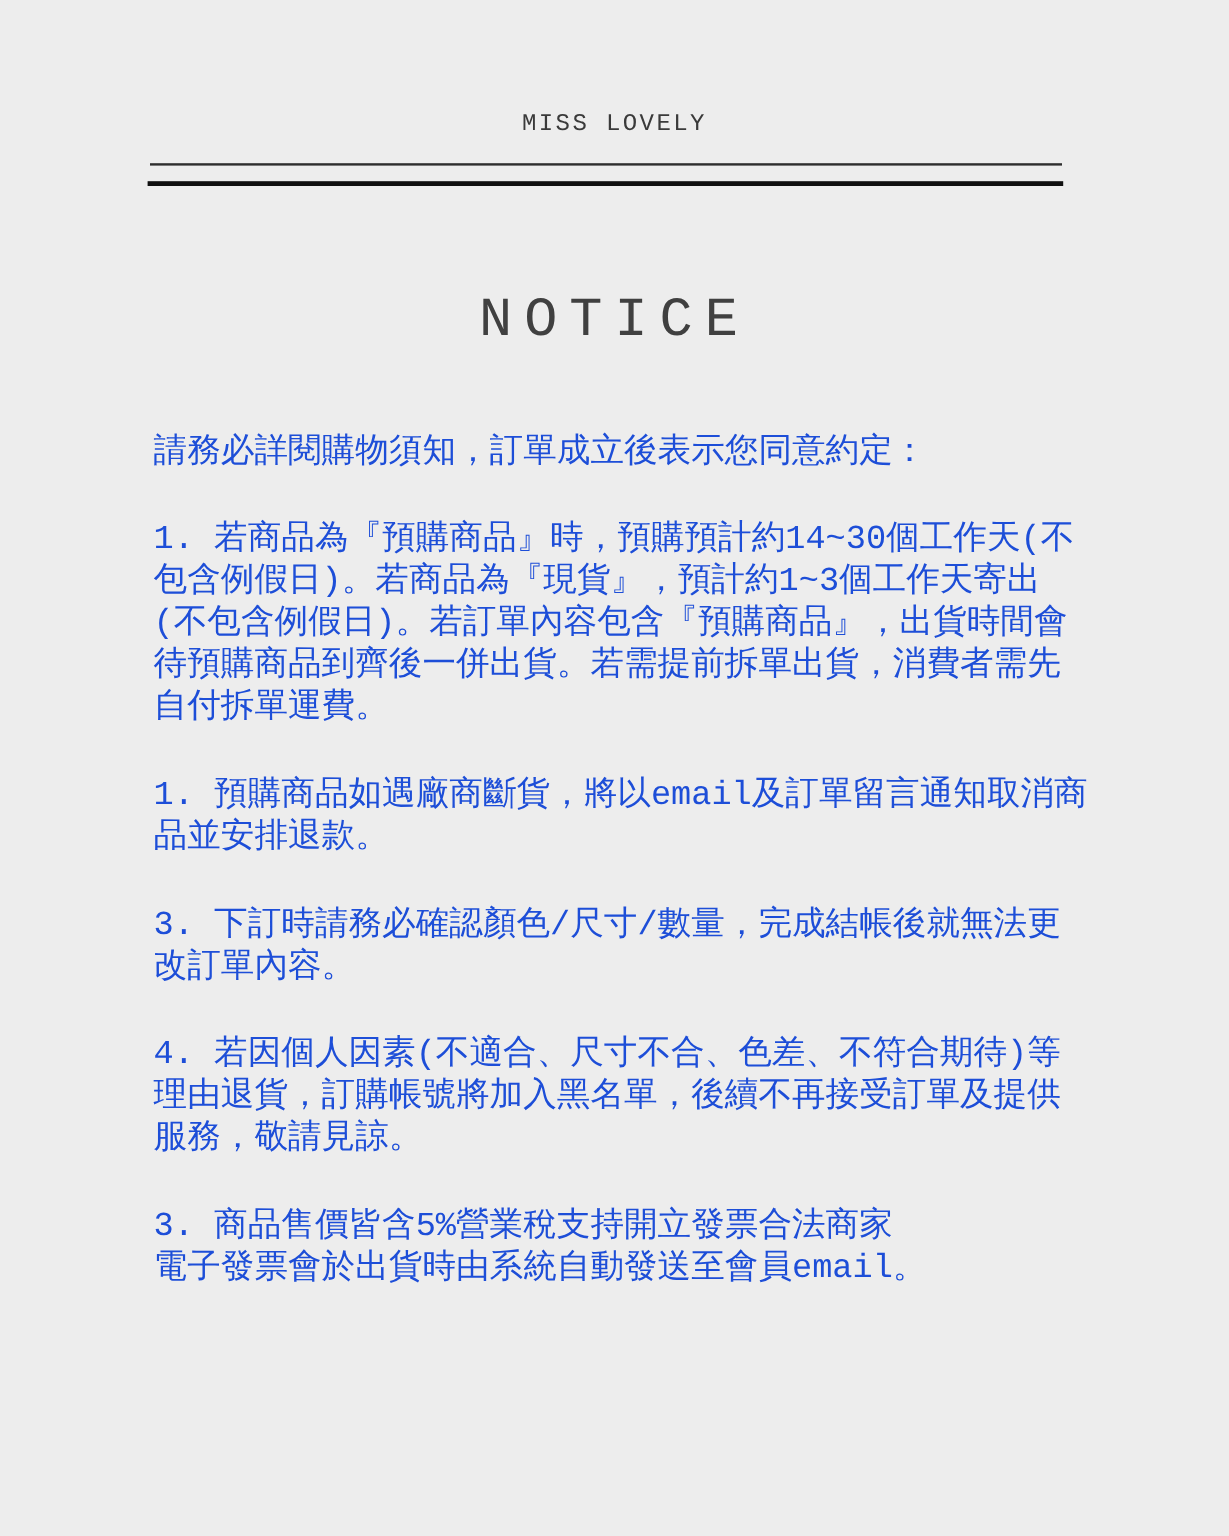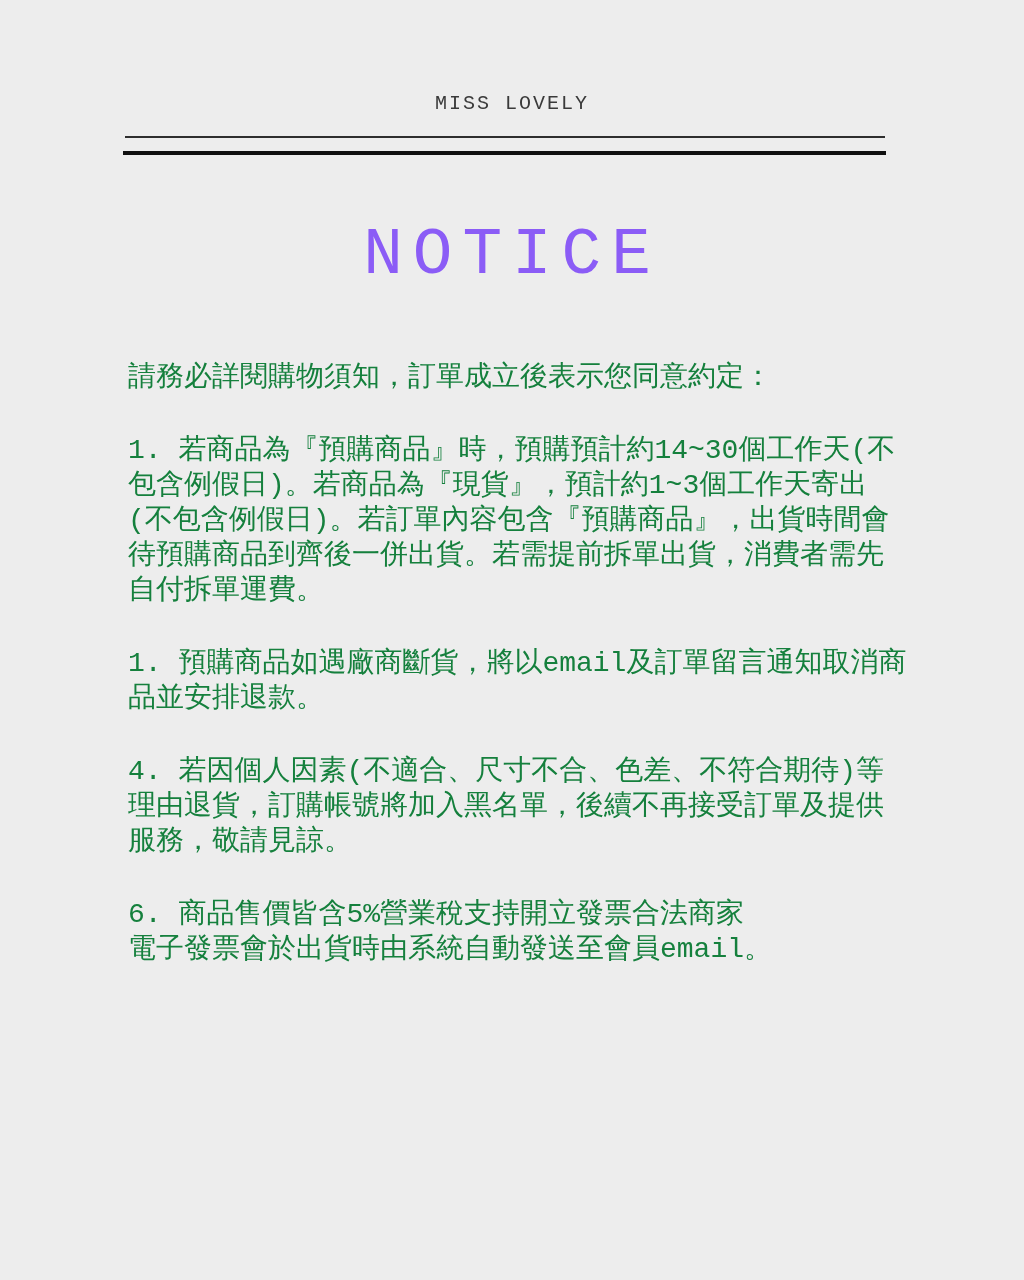--- a/index.html
+++ b/index.html
@@ -37,39 +37,39 @@
   .rule-thick {
     position: absolute;
     top: 151px;
     left: 123px;
     width: 763px;
     height: 4px;
     background: #101010;
   }
   .title {
     position: absolute;
-    top: 216px;
+    top: 227px;
     left: 0;
     width: 100%;
     margin: 0;
     text-align: center;
     font-weight: 400;
-    font-size: 66px;
+    font-size: 46px;
     line-height: 80px;
     letter-spacing: 10px;
-    color: #8b5cf6;
+    color: #404040;
   }
   .body-text {
     position: absolute;
     top: 360px;
     left: 128px;
     width: 782px;
     font-size: 28px;
     line-height: 35px;
-    color: #15803d;
+    color: #1d4ed8;
   }
   .body-text p {
     margin: 0 0 38px 0;
     white-space: pre-line;
   }
 </style>
 </head>
 <body>
 
 <div class="page">
@@ -79,18 +79,19 @@
     <div class="rule-thin"></div>
     <div class="rule-thick"></div>
   </header>
 
   <h1 class="title">NOTICE</h1>
 
   <main class="body-text">
     <p>請務必詳閱購物須知，訂單成立後表示您同意約定：</p>
     <p>1. 若商品為『預購商品』時，預購預計約14~30個工作天(不包含例假日)。若商品為『現貨』，預計約1~3個工作天寄出(不包含例假日)。若訂單內容包含『預購商品』，出貨時間會待預購商品到齊後一併出貨。若需提前拆單出貨，消費者需先自付拆單運費。</p>
     <p>1. 預購商品如遇廠商斷貨，將以email及訂單留言通知取消商品並安排退款。</p>
+    <p>3. 下訂時請務必確認顏色/尺寸/數量，完成結帳後就無法更改訂單內容。</p>
     <p>4. 若因個人因素(不適合、尺寸不合、色差、不符合期待)等理由退貨，訂購帳號將加入黑名單，後續不再接受訂單及提供服務，敬請見諒。</p>
-    <p>6. 商品售價皆含5%營業稅支持開立發票合法商家
+    <p>3. 商品售價皆含5%營業稅支持開立發票合法商家
 電子發票會於出貨時由系統自動發送至會員email。</p>
   </main>
 
 </div>
 
 </body></html>

